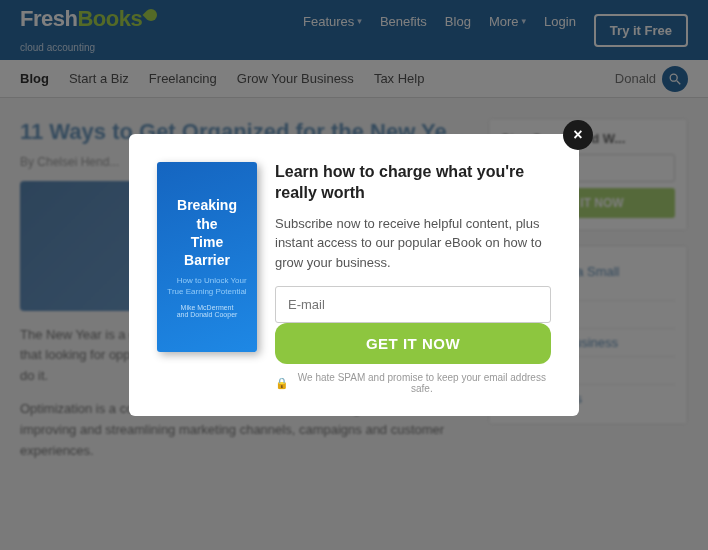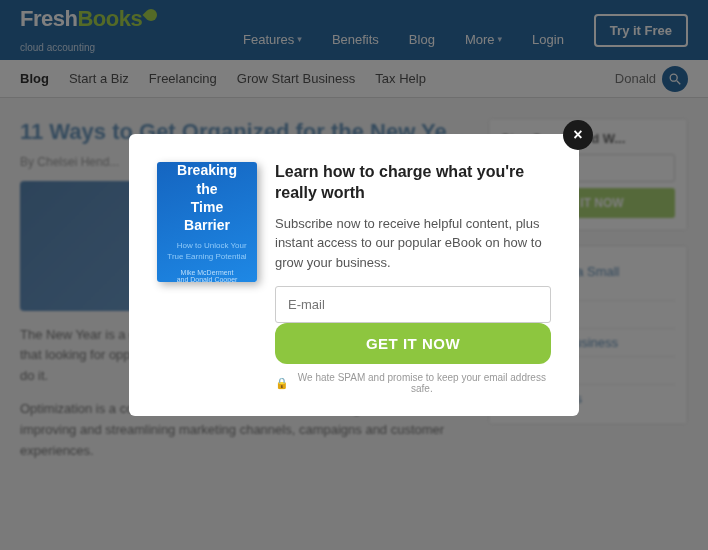--- a/index.html
+++ b/index.html
@@ -28,22 +28,22 @@
     }
     .logo-text span.fresh { color: white; }
     .logo-text span.books { color: #a8d44e; }
     .logo-sub {
       color: #cde;
       font-size: 10px;
       margin-top: 12px;
     }
     .nav-links {
       display: flex;
-      align-items: flex-end;
-      gap: 30px;
+      align-items: flex-start;
+      gap: 18px;
       color: white;
       font-size: 13px;
       margin-left: 39px;
     }
     .nav-links a {
       color: white;
       text-decoration: none;
       cursor: pointer;
     }
     .nav-dropdown {
@@ -251,21 +251,21 @@
       font-size: 16px;
       cursor: pointer;
       display: flex;
       align-items: center;
       justify-content: center;
       font-weight: bold;
     }
     .book-cover {
       width: 100px;
       min-width: 100px;
-      height: 120px;
+      height: 190px;
       background: linear-gradient(160deg, #1565c0, #1e88e5);
       border-radius: 3px;
       display: flex;
       flex-direction: column;
       align-items: center;
       justify-content: center;
       padding: 10px 8px;
       position: relative;
       box-shadow: 3px 3px 8px rgba(0,0,0,0.3);
     }
@@ -370,21 +370,21 @@
     <a>Login</a>
     <button class="try-btn">Try it Free</button>
   </nav>
 </header>
 
 <div class="subnav">
   <div class="subnav-links">
     <span class="blog-label">Blog</span>
     <a>Start a Biz</a>
     <a>Freelancing</a>
-    <a>Grow Start Business</a>
+    <a>Grow Your Business</a>
     <a>Tax Help</a>
   </div>
   <div class="subnav-right">
     <span class="search-label">Donald</span>
     <div class="search-icon-circle">
       <svg viewBox="0 0 16 16" fill="white">
         <circle cx="6.5" cy="6.5" r="4" stroke="white" stroke-width="1.5" fill="none"></circle>
         <line x1="10" y1="10" x2="14" y2="14" stroke="white" stroke-width="1.5"></line>
       </svg>
     </div>

